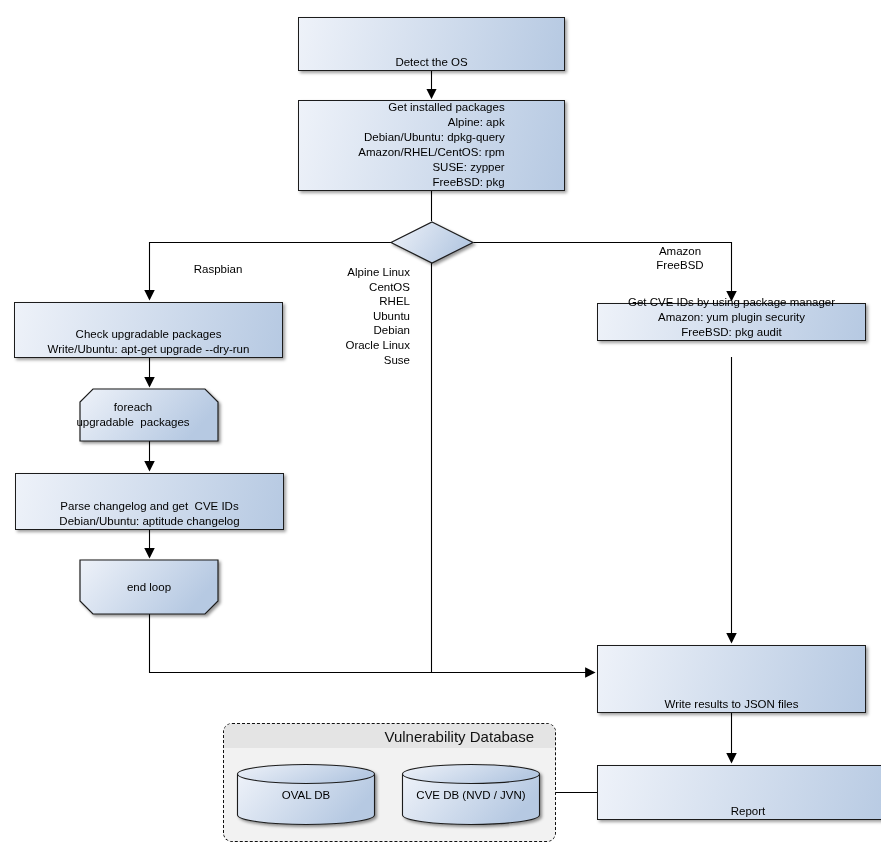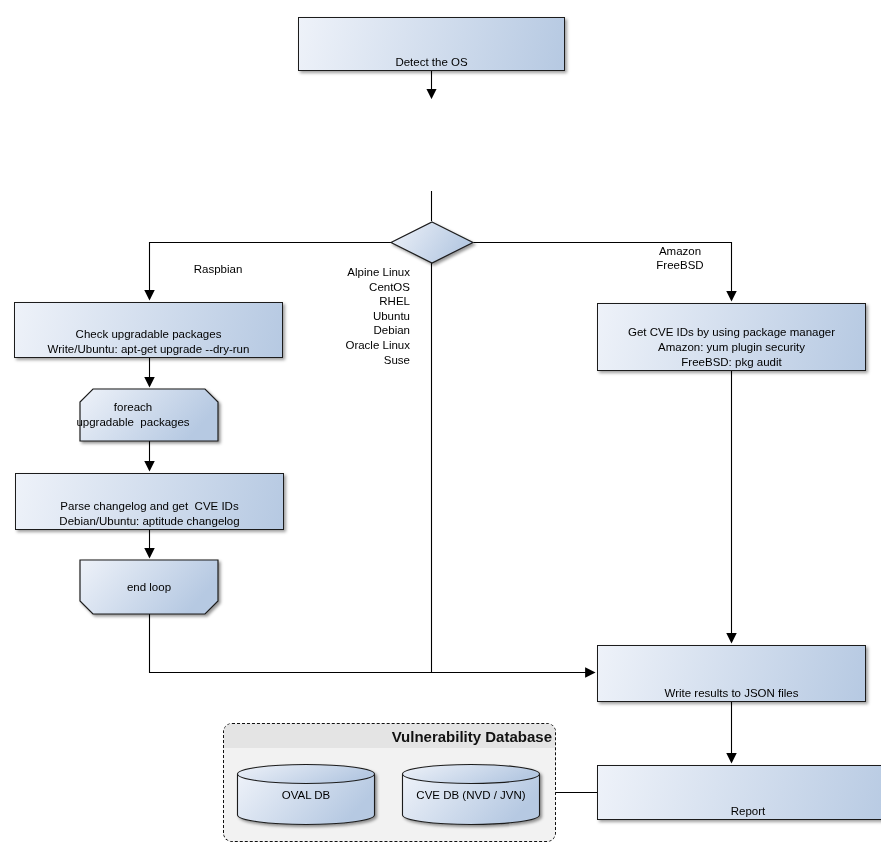--- a/index.html
+++ b/index.html
@@ -24,21 +24,21 @@
   .edge-label.center { text-align:center; }
   .edge-label.rightalign { text-align:right; }
   .cluster {
     position:absolute; left:223px; top:723px; width:333px; height:119px;
     box-sizing:border-box; border:1.6px dashed #111; border-radius:9px;
     background:#f2f2f2; overflow:hidden;
   }
   .cluster-header {
     height:24px; background:#e4e4e4;
     display:flex; align-items:center; justify-content:flex-end;
-    padding:0 3px; font-size:15px; color:#111; white-space:pre;font-weight:bold;
+    padding:0 21px; font-size:15px; color:#111; white-space:pre;
   }
   .cyl-label { position:absolute; font-size:11.5px; white-space:pre; 
     display:flex; align-items:center; justify-content:center; }
 </style>
 </head>
 <body>
 
 <div class="canvas">
 
   <div class="cluster">
@@ -88,43 +88,51 @@
     <g filter="url(#sh)">
       <path d="M402.5 774 V815 A68.5 9.5 0 0 0 539.5 815 V774" fill="url(#gshape)" stroke="#1c1c1c" stroke-width="1.1"></path>
       <ellipse cx="471" cy="774" rx="68.5" ry="9.5" fill="url(#gshape)" stroke="#1c1c1c" stroke-width="1.1"></ellipse>
     </g>
   </svg>
 
   <div class="node" style="left:298px; top:17px; width:267px; height:54px;">
     <div class="node-label">Detect the OS</div>
   </div>
 
+  <div class="node" style="left:298px; top:100px; width:267px; height:91px;">
+    <div class="node-label right">Get installed packages
+Alpine: apk
+Debian/Ubuntu: dpkg-query
+Amazon/RHEL/CentOS: rpm
+SUSE: zypper
+FreeBSD: pkg</div>
+  </div>
 
   <div class="node" style="left:14px; top:302px; width:269px; height:56px;">
     <div class="node-label">Check upgradable packages
 Write/Ubuntu: apt-get upgrade --dry-run</div>
   </div>
 
   <div class="shape-label" style="left:64px; top:389px; width:138px; height:52px;">foreach
 upgradable  packages</div>
 
   <div class="node" style="left:15px; top:473px; width:269px; height:57px;">
     <div class="node-label">Parse changelog and get  CVE IDs
 Debian/Ubuntu: aptitude changelog</div>
   </div>
 
   <div class="shape-label" style="left:80px; top:560px; width:138px; height:54px;">end loop</div>
 
-  <div class="node" style="left:597px; top:303px; width:269px; height:68px;">
+  <div class="node" style="left:597px; top:303px; width:269px; height:38px;">
     <div class="node-label">Get CVE IDs by using package manager
 Amazon: yum plugin security
 FreeBSD: pkg audit</div>
   </div>
 
-  <div class="node" style="left:597px; top:645px; width:269px; height:57px;">
+  <div class="node" style="left:597px; top:645px; width:269px; height:68px;">
     <div class="node-label">Write results to JSON files</div>
   </div>
 
   <div class="node" style="left:597px; top:765px; width:302px; height:55px;">
     <div class="node-label">Report</div>
   </div>
 
   <div class="edge-label center" style="left:178px; top:262px; width:80px;">Raspbian</div>
 
   <div class="edge-label rightalign" style="left:300px; top:265px; width:110px;">Alpine Linux

